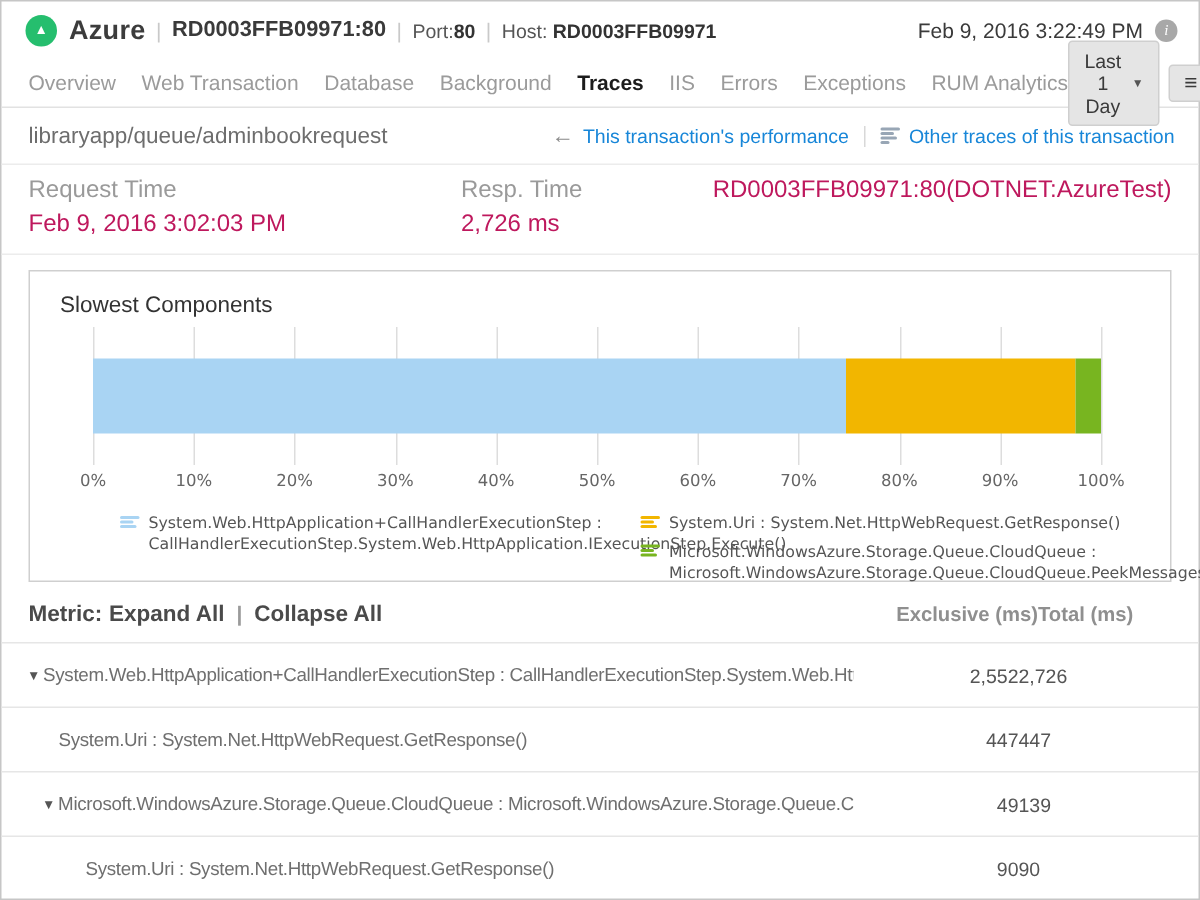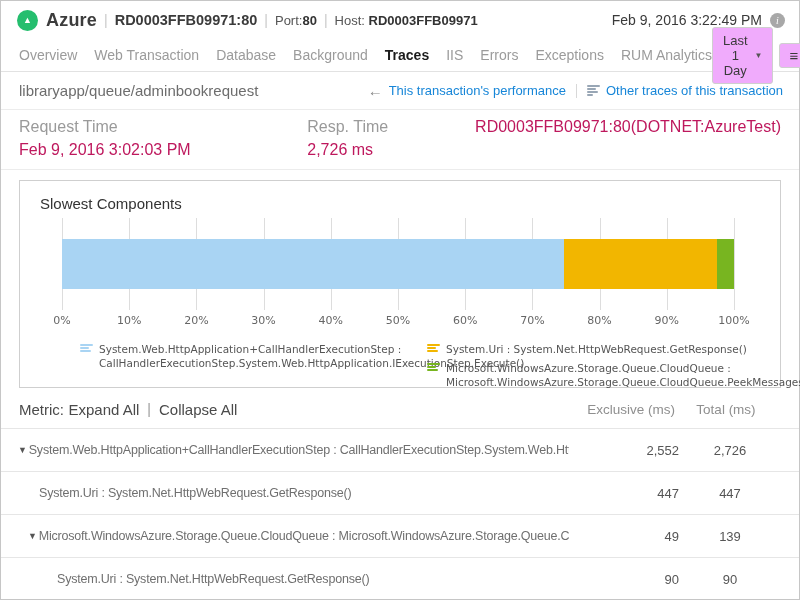--- a/index.html
+++ b/index.html
@@ -22,21 +22,21 @@
   .info-badge { width:15px; height:15px; border-radius:50%; background:#a8a8a8; color:#fff;
     font-size:10px; font-style:italic; font-family:"Liberation Serif", serif; display:flex;
     align-items:center; justify-content:center; cursor:pointer; }
 
   
   .nav-row { display:flex; align-items:center; height:33px; padding:0 14px 0 18px;
     border-bottom:1px solid #e2e2e2; }
   .tabs { display:flex; gap:17px; }
   .tab { font-size:14px; color:#9b9b9b; cursor:pointer; white-space:nowrap; }
   .tab.active { color:#1c1c1c; font-weight:bold; }
-  .btn { border:1px solid #cfcfcf; border-radius:3px; background:#f0abfc; font-size:13px;
+  .btn { border:1px solid #cfcfcf; border-radius:3px; background:#e5e5e5; font-size:13px;
     color:#3a3a3a; padding:5px 10px; cursor:pointer; display:flex; align-items:center; gap:7px;
     font-family:"Liberation Sans", sans-serif; }
   .btn .caret { font-size:8px; color:#555; }
   .btn.icon-btn { padding:4px 9px; font-size:15px; line-height:1; margin-left:6px; }
 
   
   .txn-row { display:flex; align-items:center; height:38px; padding:0 16px 0 18px;
     border-bottom:1px solid #ececec; }
   .txn-name { font-size:15px; color:#6d6d6d; }
   .links { display:flex; align-items:center; gap:10px; }
@@ -66,25 +66,25 @@
   .seg { height:100%; }
   .axis { position:relative; margin:4px 46px 0 42px; height:16px; }
   .axis span { position:absolute; transform:translateX(-50%); font-size:11px; color:#666; }
   .legend { display:flex; margin:12px 20px 0 60px; }
   .legend-col { display:flex; flex-direction:column; gap:5px; }
   .legend-col.c1 { width:347px; } .legend-col.c2 { flex:1; }
   .legend-item { display:flex; gap:6px; font-size:10.5px; color:#555; line-height:1.35; }
   .legend-item .mini-bars { margin-top:2px; flex:0 0 13px; }
 
   
-  .metric-head { display:flex; align-items:center; padding:12px 22px 10px 18px; }
+  .metric-head { display:flex; align-items:center; padding:12px 5px 10px 18px;font-weight:bold; }
   .metric-label { font-size:15px; color:#4a4a4a; }
   .metric-action { font-size:15px; color:#4a4a4a; cursor:pointer; }
   .metric-sep { color:#9a9a9a; margin:0 8px; font-size:14px; }
-  .col-ex { width:110px; text-align:right; } .col-total { width:102px; text-align:center; }
+  .col-ex { width:110px; text-align:right; } .col-total { width:102px; text-align:left; }
   .metric-head .col-ex, .metric-head .col-total { font-size:13.5px; color:#8f8f8f; }
   .trow { display:flex; align-items:center; height:43px; border-top:1px solid #e6e6e6;
     padding-right:18px; }
   .trow .name { flex:1; font-size:12.5px; letter-spacing:-0.2px; color:#6f6f6f;
     white-space:nowrap; overflow:hidden; display:flex; align-items:center; }
   .trow .caret { font-size:9px; color:#555; margin-right:2px; width:11px; display:inline-block; }
   .trow .num { font-size:13px; color:#555; }
   .ind-0 { padding-left:17px; } .ind-1a { padding-left:38px; }
   .ind-1b { padding-left:27px; } .ind-2 { padding-left:56px; }
 </style>

